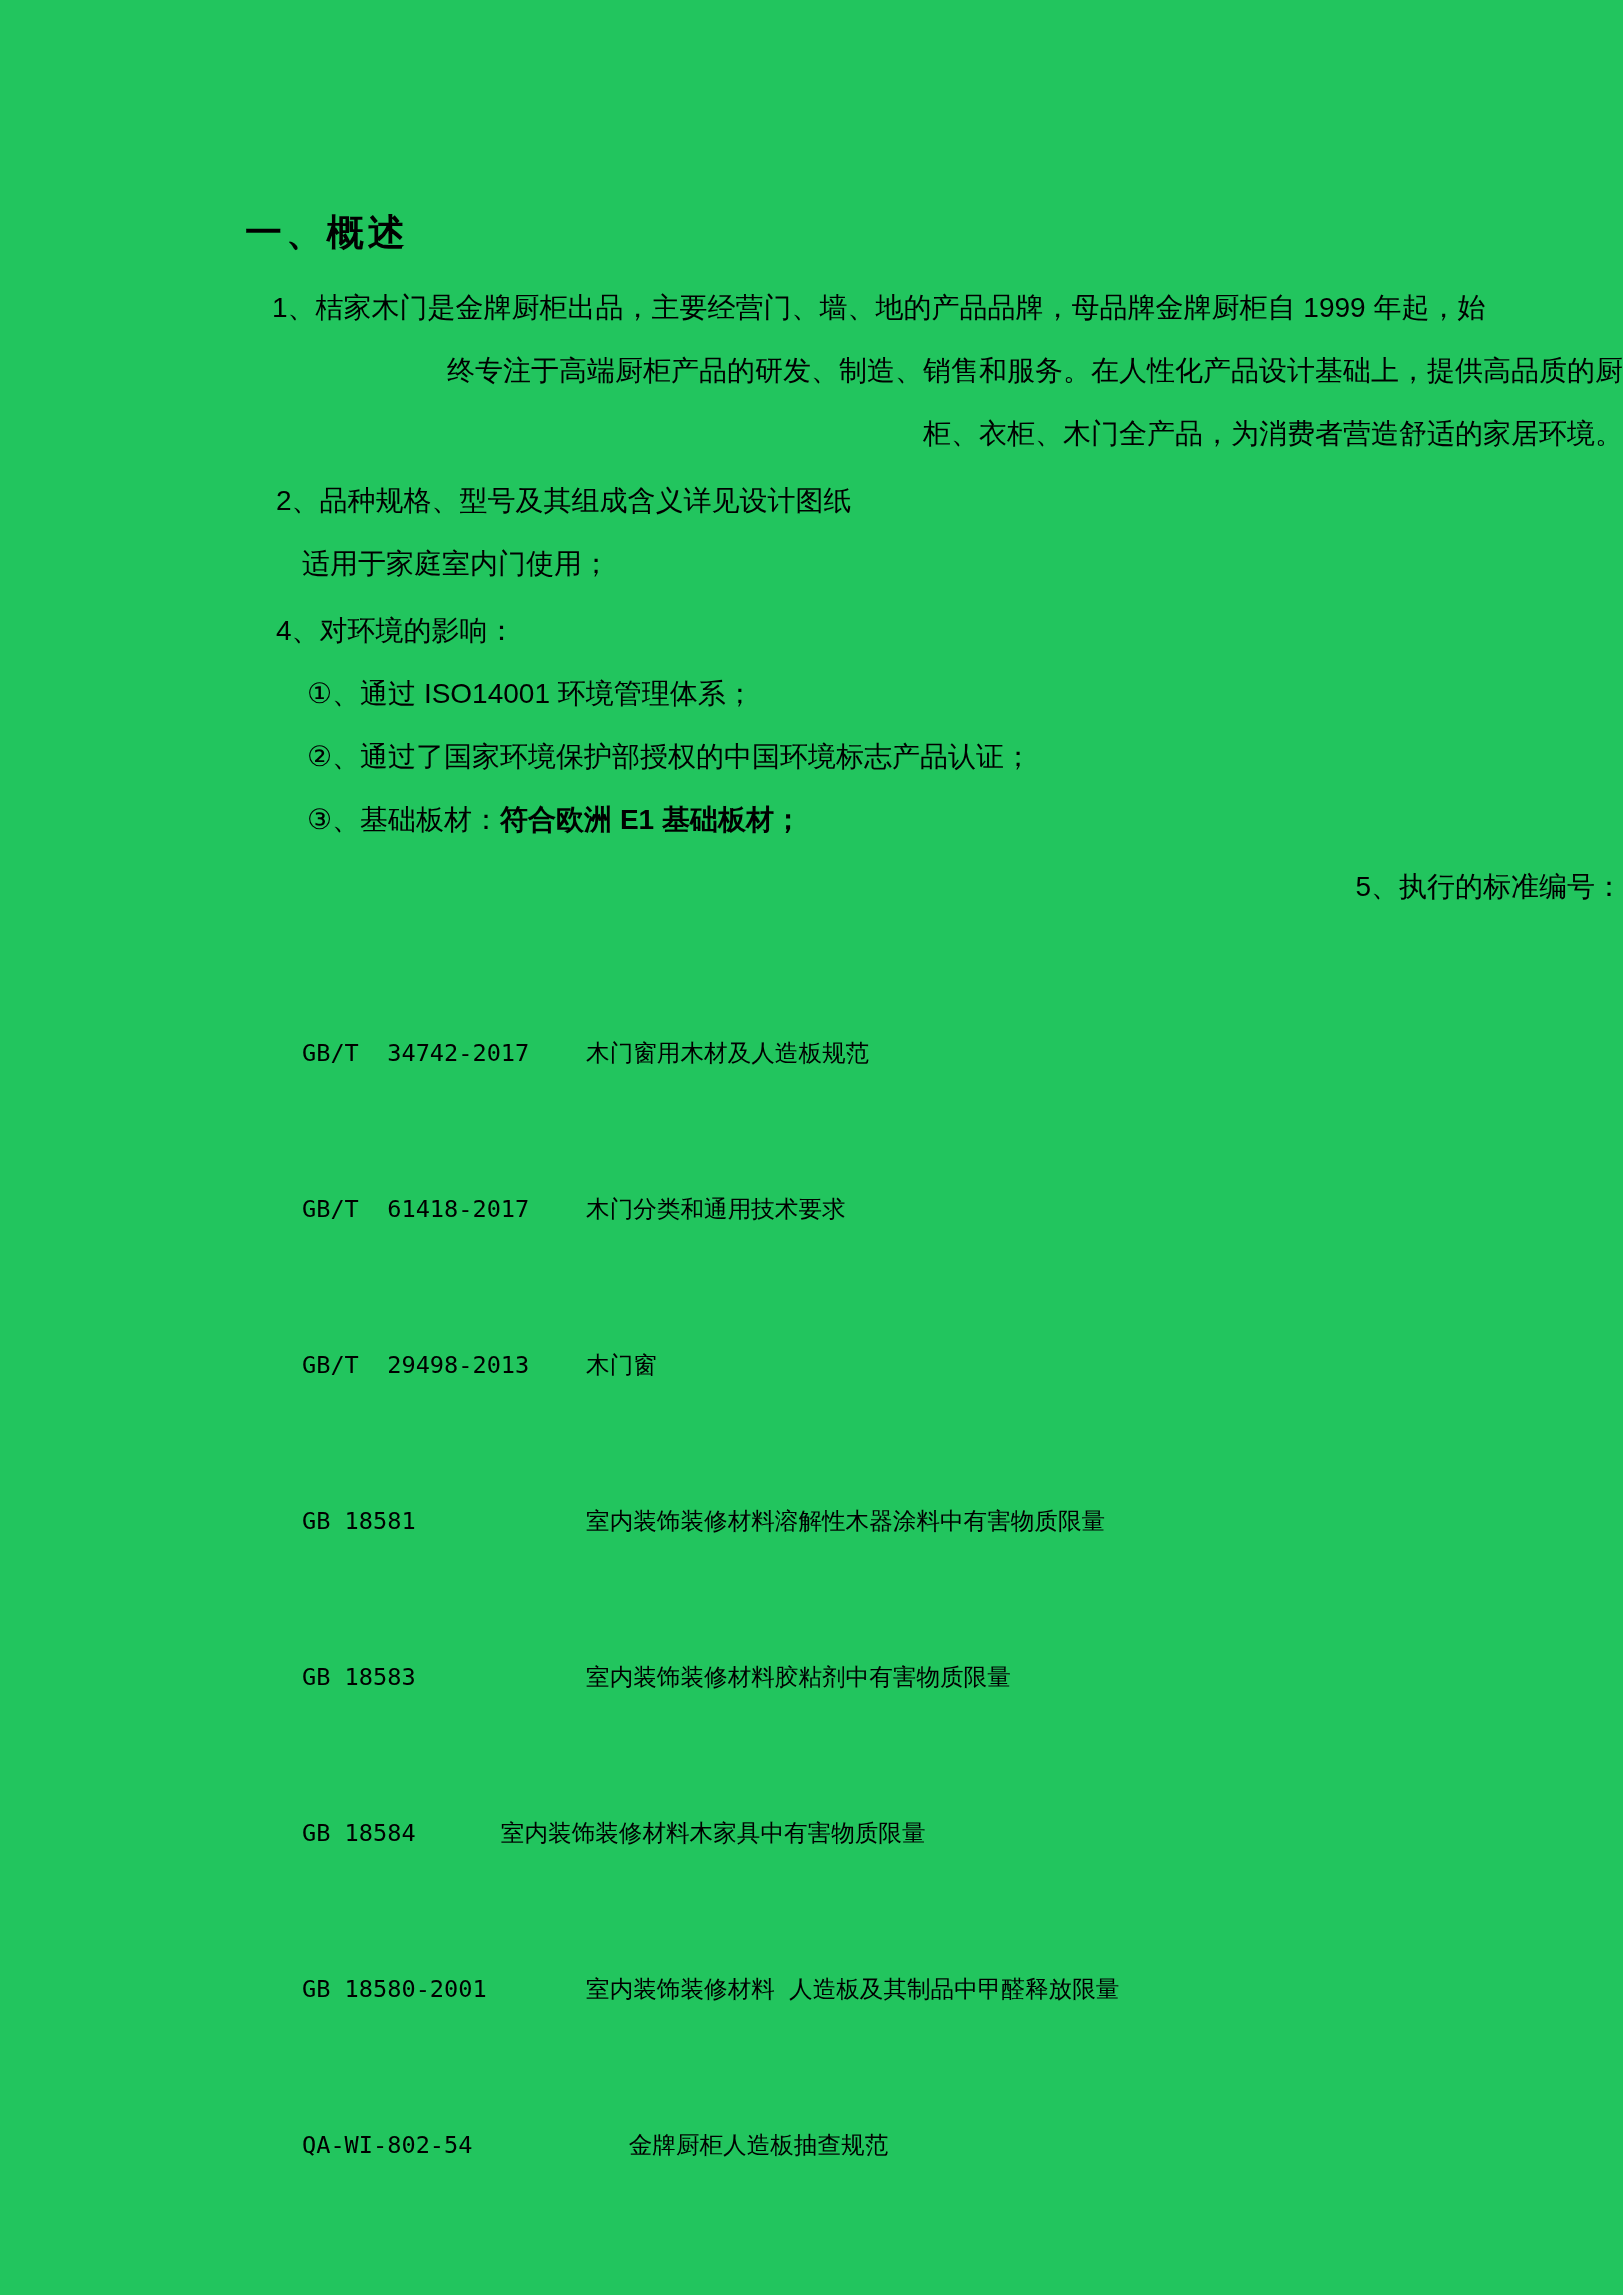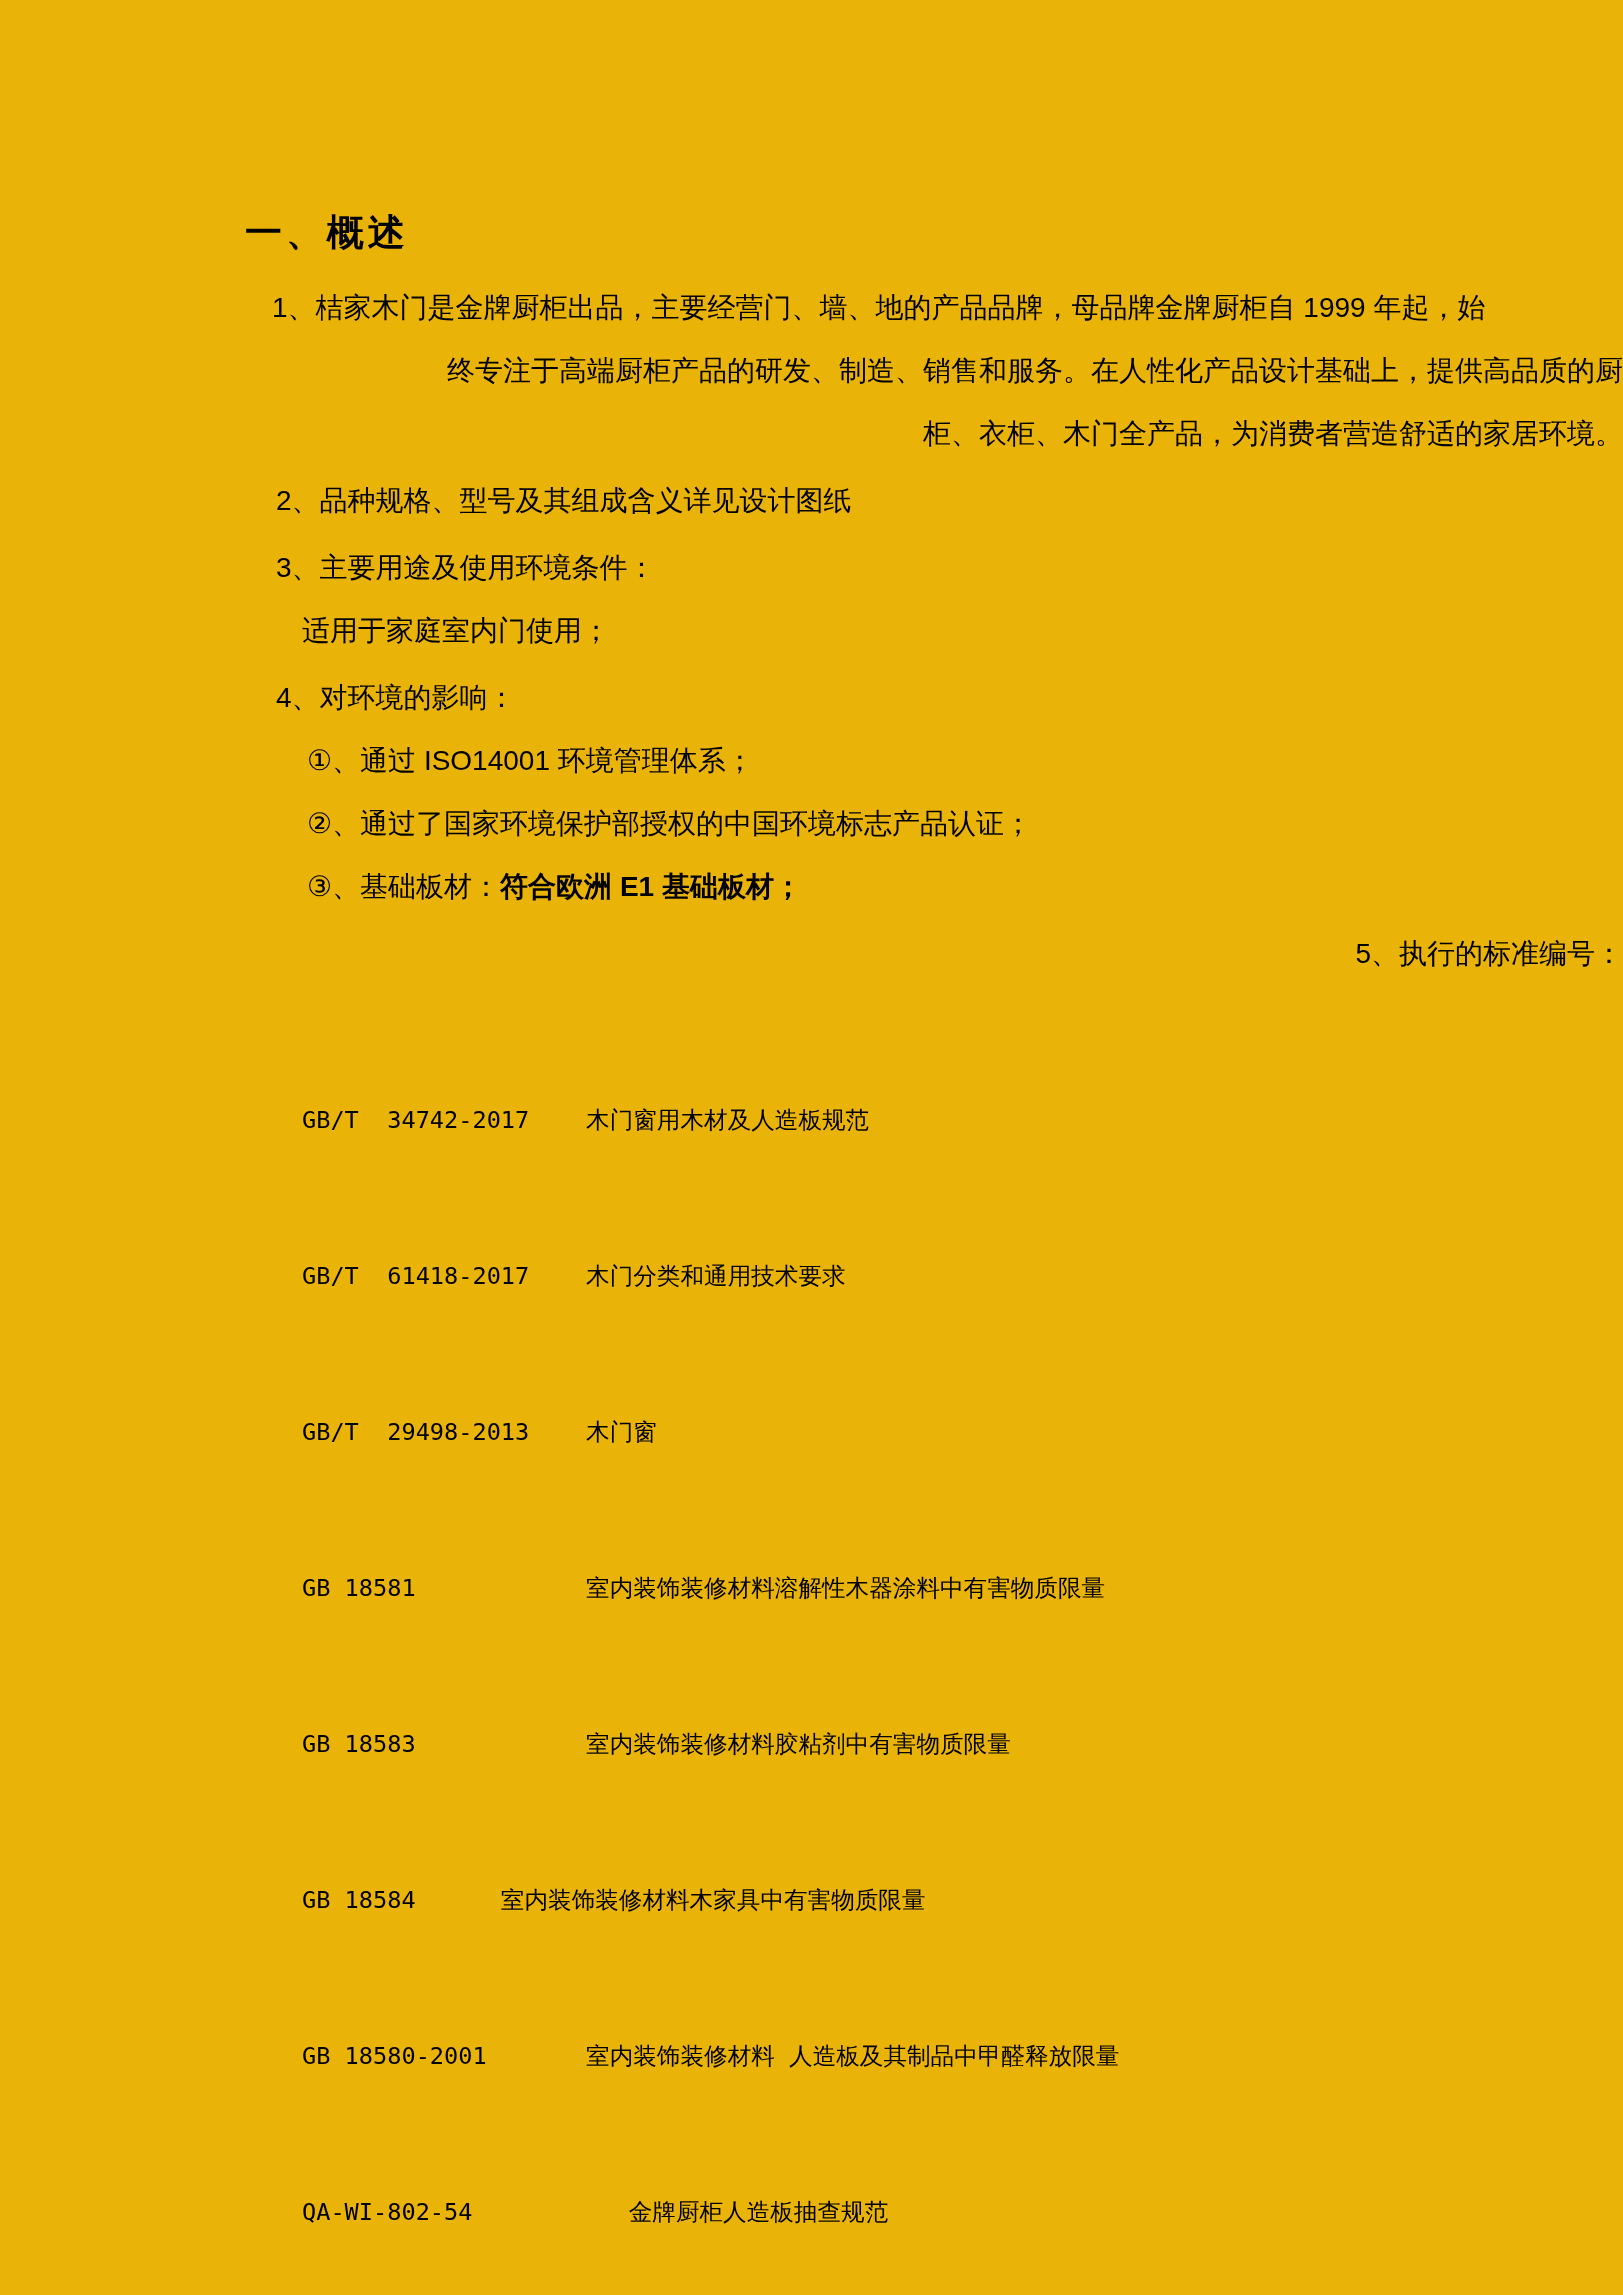--- a/index.html
+++ b/index.html
@@ -1,19 +1,19 @@
 <!DOCTYPE html>
 <html style="font-size:10.5px"><head>
 <meta charset="utf-8">
 <style>
   html, body { margin: 0; padding: 0; background: #e8e8e8; }
   .page {
     width: 1623px;
     height: 2295px;
-    background: #eab308;
+    background: #22c55e;
     color: #000000;
     position: relative;
     overflow: hidden;
     font-family: "Liberation Sans", "DejaVu Sans", sans-serif;
     margin: 0 auto;
   }
   .content { padding-top: 208px; }
   .doc-title {
     margin: 0 0 0 245px;
     font-size: 37px;
@@ -48,21 +48,20 @@
     <h1 class="doc-title">一、概述</h1>
 
     <div class="blk item1">
       <div class="ln-first">1、桔家木门是金牌厨柜出品，主要经营门、墙、地的产品品牌，母品牌金牌厨柜自 1999 年起，始</div>
       <div class="ln-cont">终专注于高端厨柜产品的研发、制造、销售和服务。在人性化产品设计基础上，提供高品质的厨</div>
       <div class="ln-cont">柜、衣柜、木门全产品，为消费者营造舒适的家居环境。</div>
     </div>
 
     <div class="blk item-num">2、品种规格、型号及其组成含义详见设计图纸</div>
 
-    <div class="blk item-num">3、主要用途及使用环境条件：</div>
     <div class="blk sub-line">适用于家庭室内门使用；</div>
 
     <div class="blk item-num">4、对环境的影响：</div>
     <div class="blk circ-line">①、通过 ISO14001 环境管理体系；</div>
     <div class="blk circ-line">②、通过了国家环境保护部授权的中国环境标志产品认证；</div>
     <div class="blk circ-line"><span>③、基础板材：</span><span class="bold-seg">符合欧洲 E1 基础板材；</span></div>
 
     <div class="blk item-num5">5、执行的标准编号：</div>
 
     <div class="std-list">

